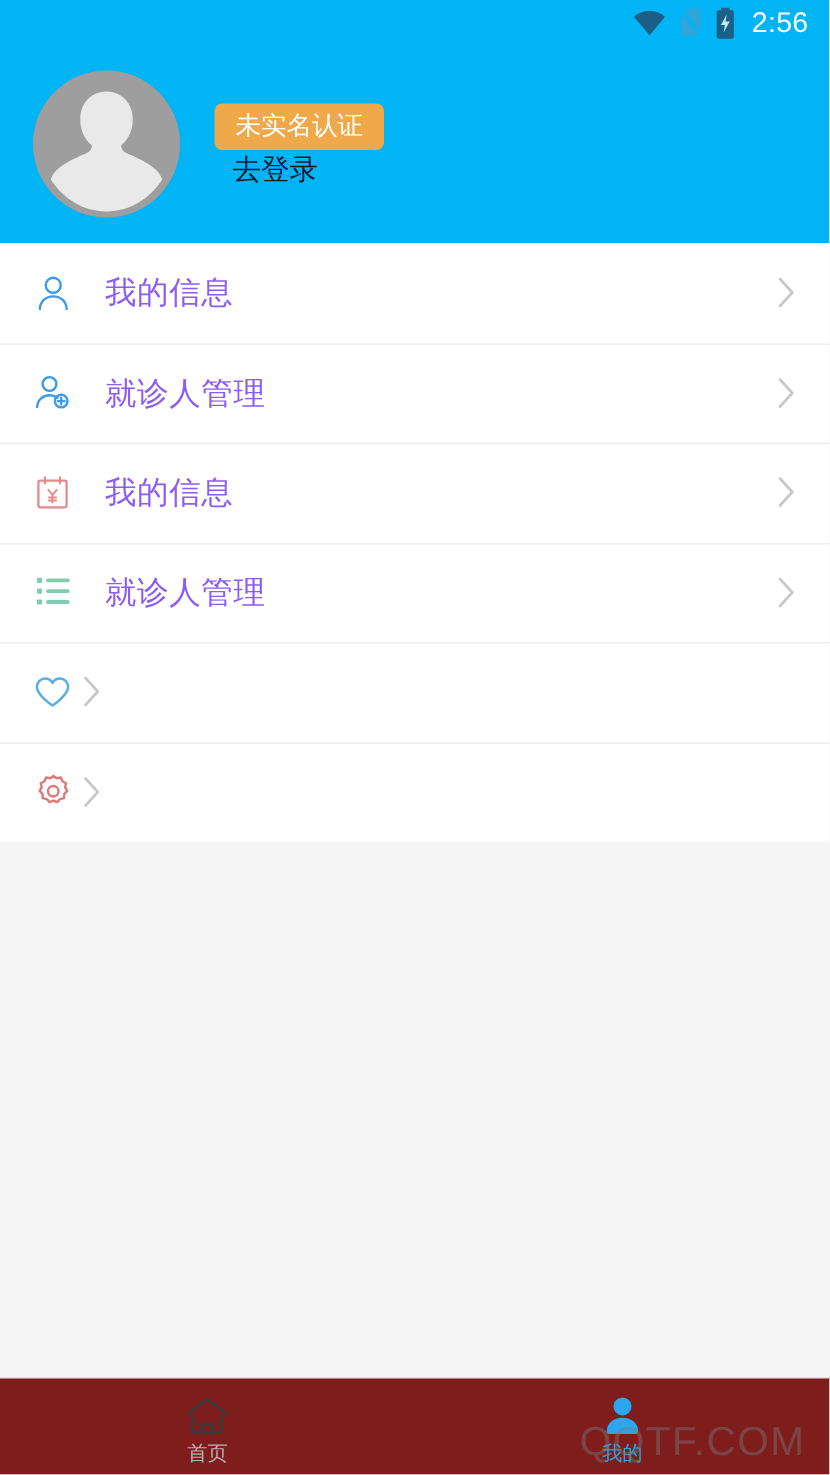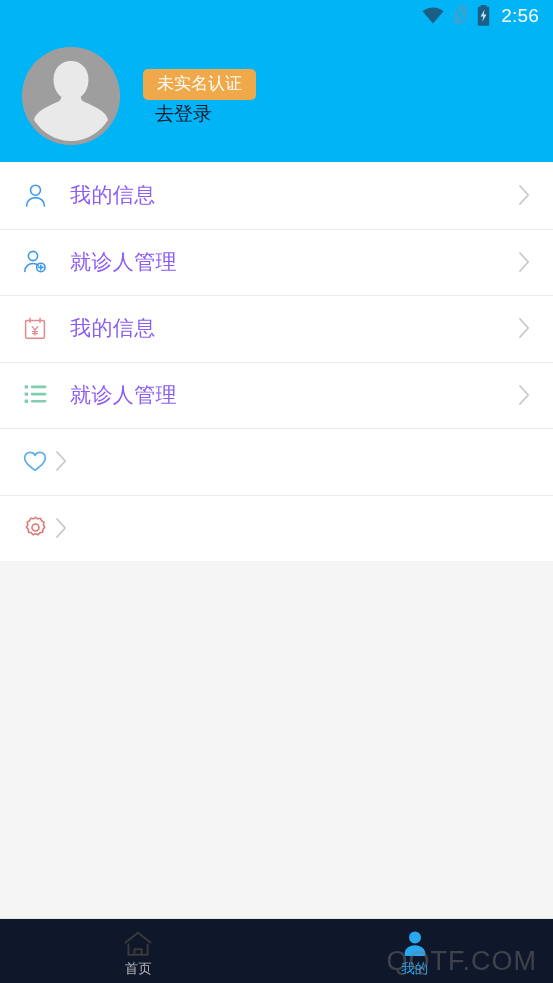--- a/index.html
+++ b/index.html
@@ -56,21 +56,21 @@
   }
   .m-icon { width:30px; flex:0 0 30px; display:flex; align-items:center; justify-content:center; }
   .m-label { font-size:21px; color:#8b5cf6; margin-left:20px; flex:1; letter-spacing:0.4px; }
   .chev { width:22px; flex:0 0 22px; display:flex; align-items:center; justify-content:center; }
 
   
   .filler { flex:1 1 auto; background:#f5f5f5; }
 
   
   .bottomnav {
-    flex:0 0 65px; background:#0f172a; border-top:1px solid #e4e4e4;
+    flex:0 0 65px; background:#7f1d1d; border-top:1px solid #e4e4e4;
     display:flex; align-items:center; position:relative;
   }
   .nav-item {
     flex:1; display:flex; flex-direction:column; align-items:center; justify-content:center;
     gap:5px; height:100%; padding-top:4px;
   }
   .nav-ico { height:27px; display:flex; align-items:center; justify-content:center; }
   .nav-label { font-size:13.5px; color:#b5b5b5; line-height:1; }
   .nav-item.active .nav-label { color:#29a8ef; }
 

